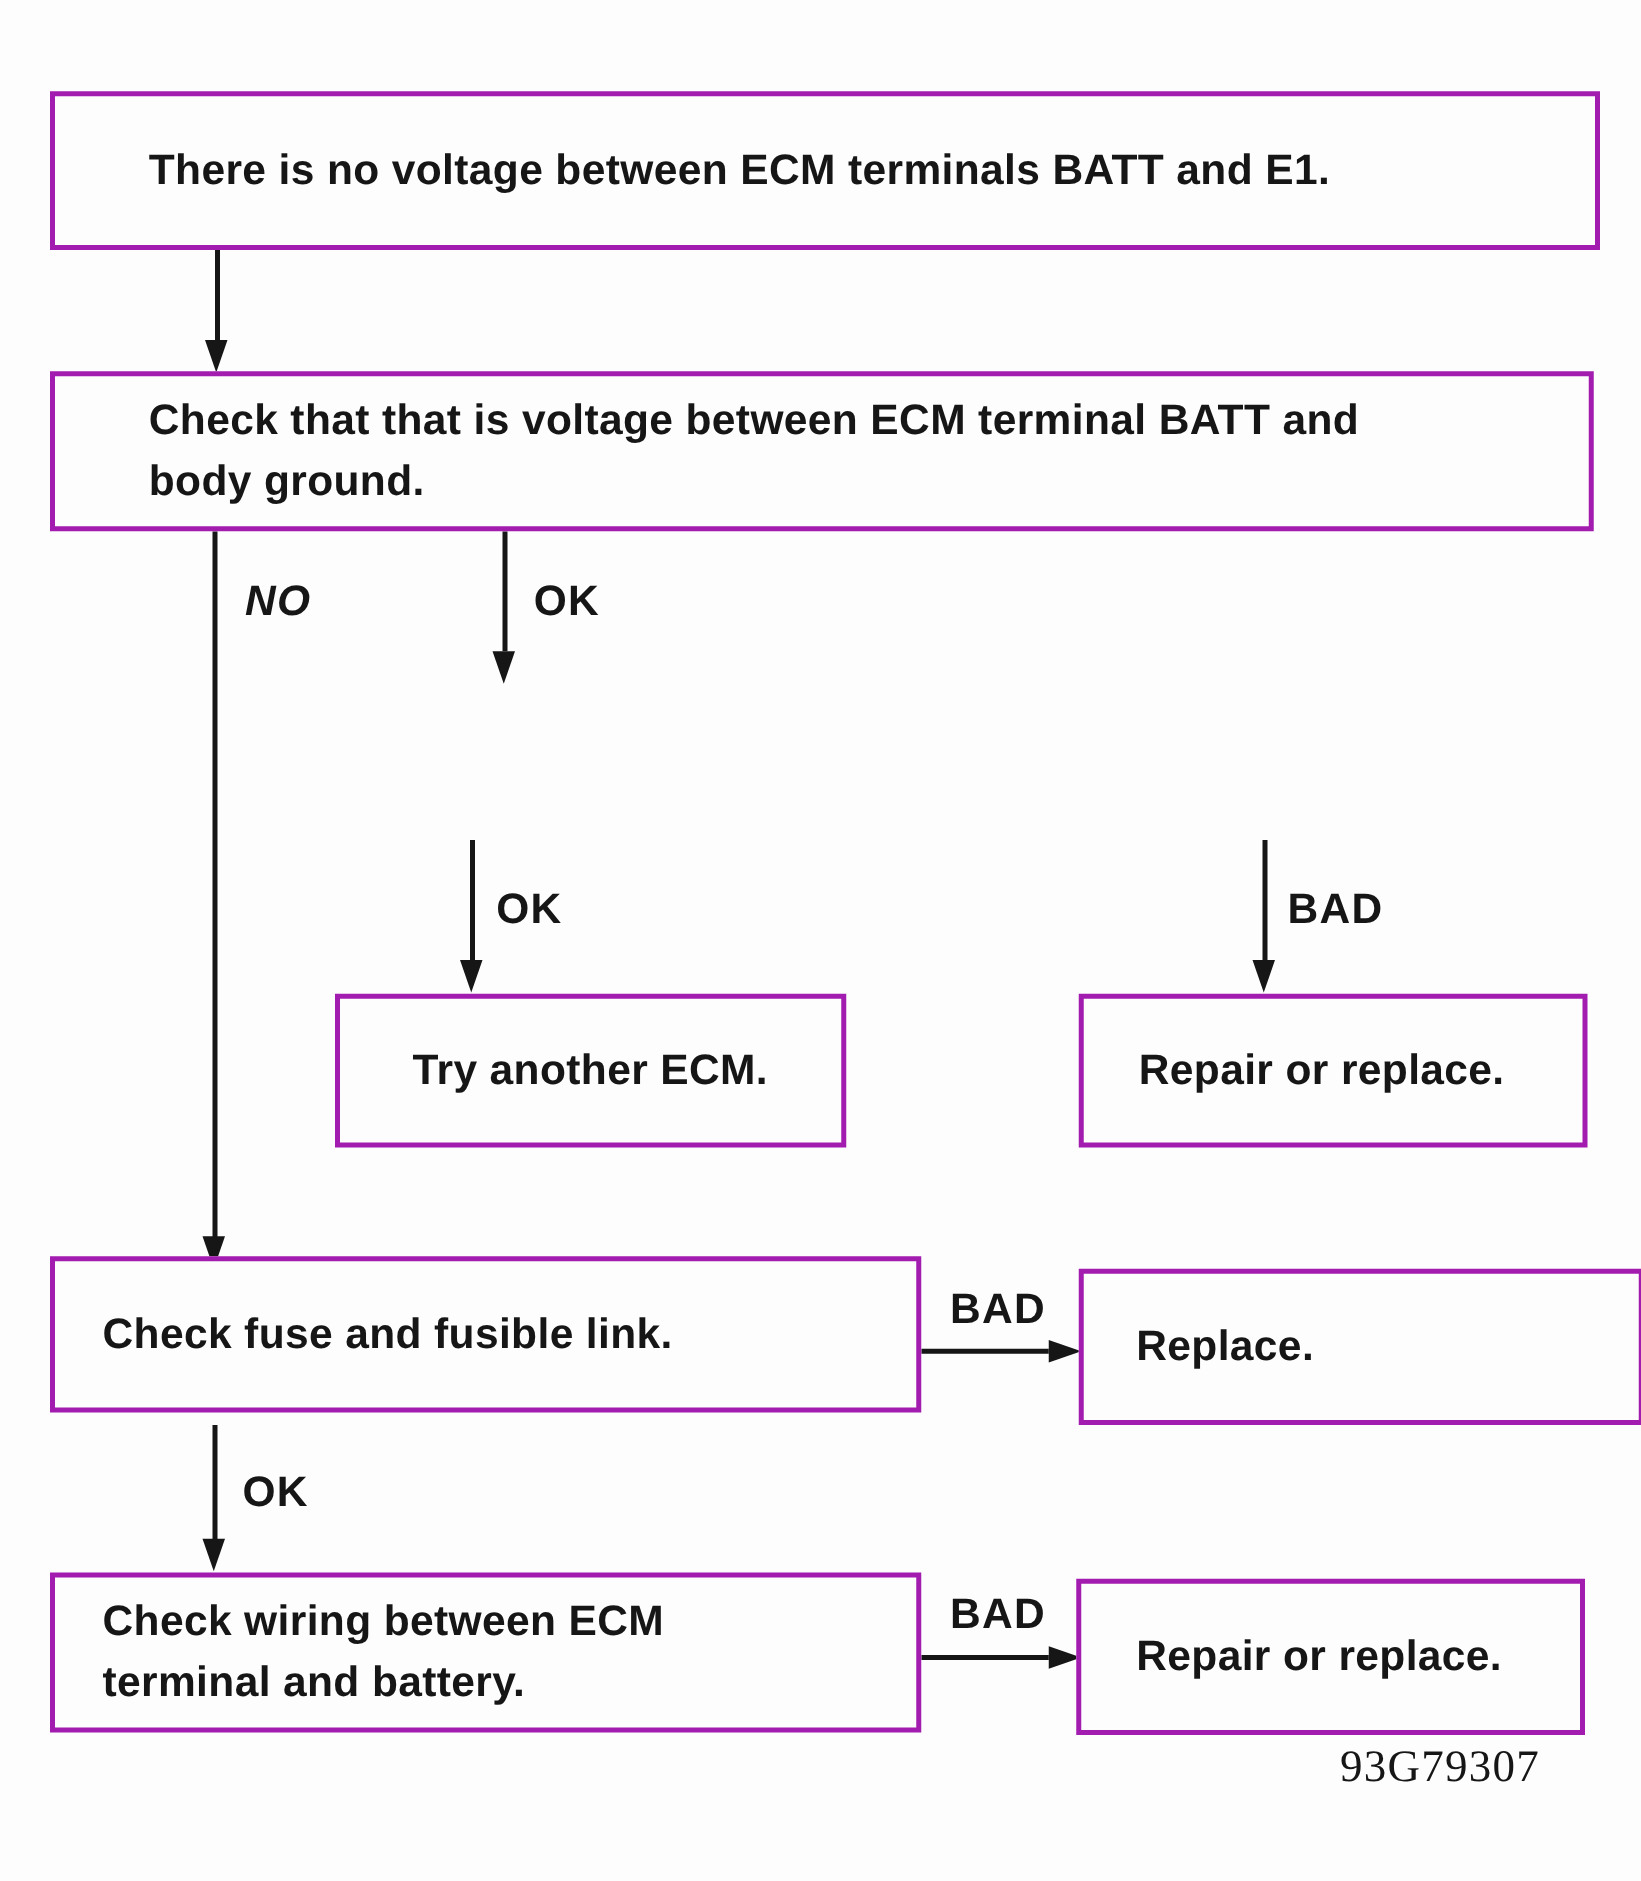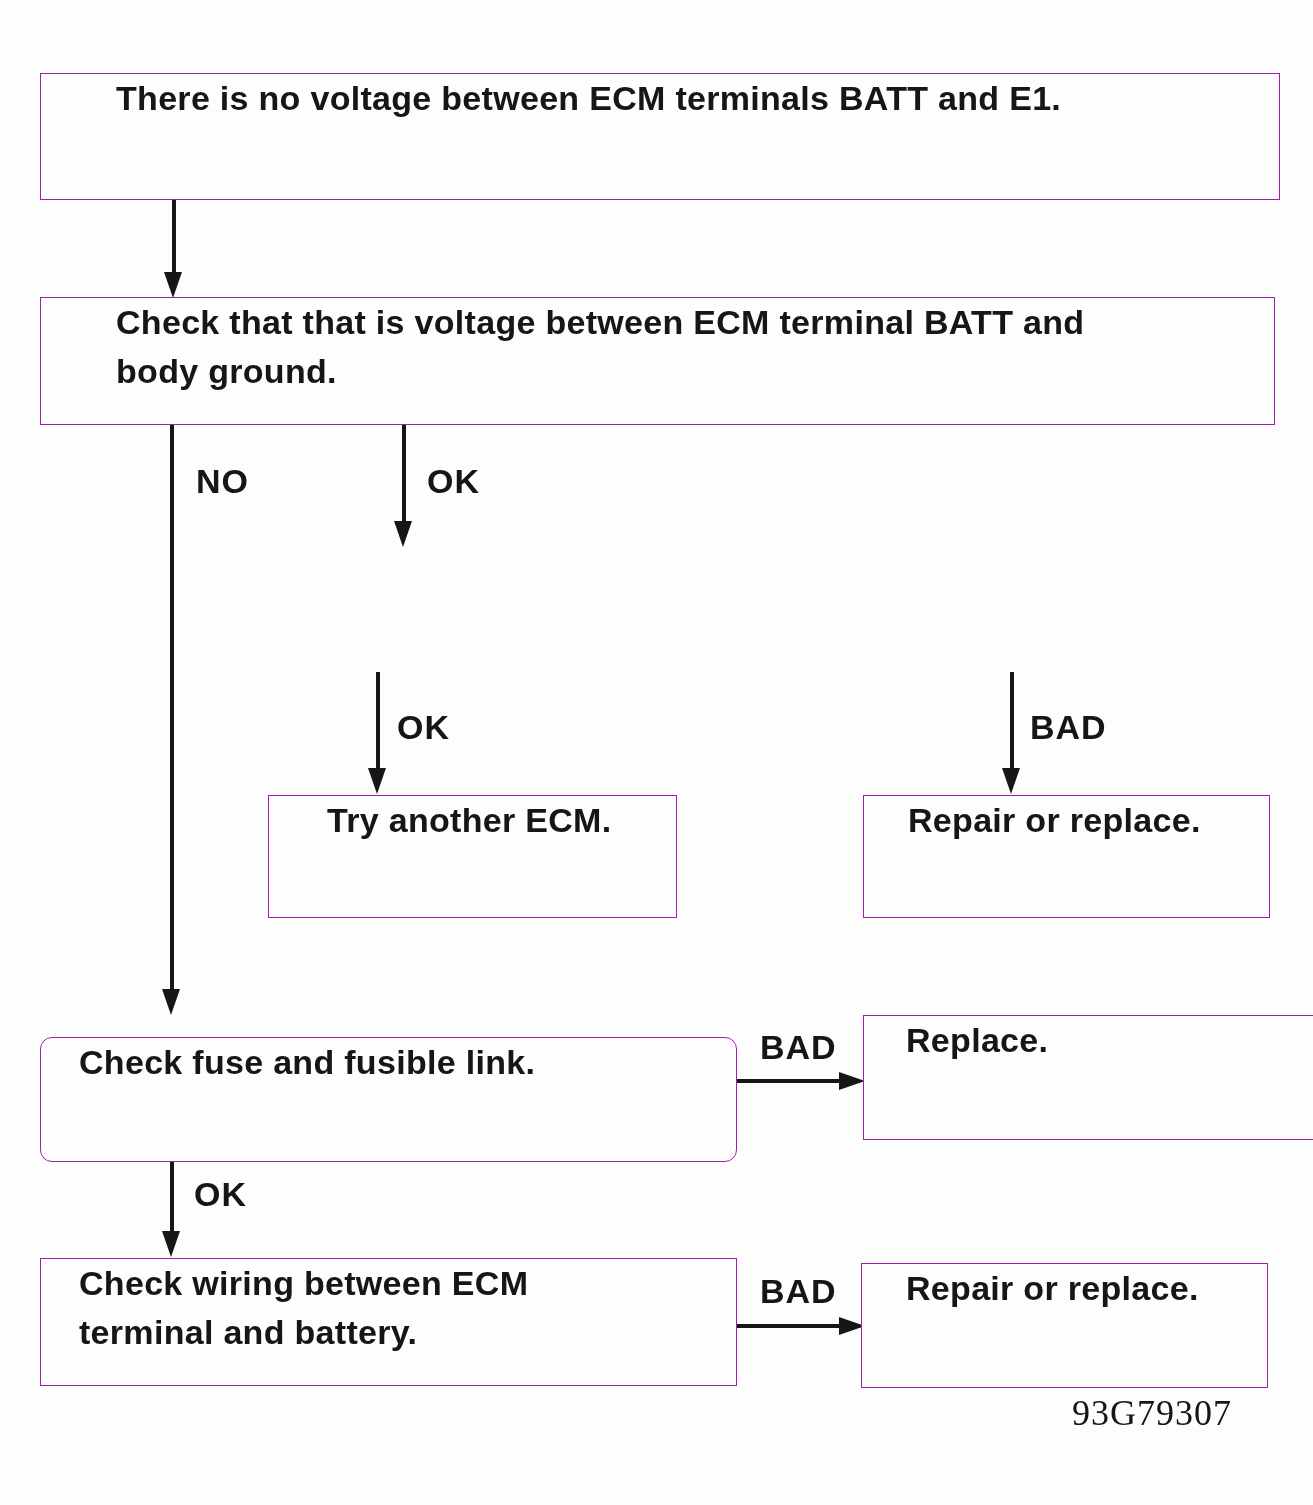--- a/index.html
+++ b/index.html
@@ -12,38 +12,38 @@
     width: 1313px;
     height: 1505px;
     background: #fdfdfd;
     font-family: "Liberation Sans", "DejaVu Sans", sans-serif;
     color: #161616;
     overflow: hidden;
   }
   .box {
     position: absolute;
     box-sizing: border-box;
-    border: 1px solid #a21caf;
+    border: 4px solid #a21caf;
     background: #fdfdfd;
     display: flex;
-    align-items: flex-start;
+    align-items: center;
     font-size: 34px;
     font-weight: 600;
     letter-spacing: 0.3px;
     line-height: 1.44;
   }
   .box .box-text { display: block; }
 
   
   .node-start            { left: 40px;  top: 73px;   width: 1240px; height: 127px; padding-left: 75px;  padding-right: 30px; }
   .node-check-batt       { left: 40px;  top: 297px;  width: 1235px; height: 128px; padding-left: 75px; }
   .node-check-e1         { left: 268px; top: 548px;  width: 1000px; height: 124px; padding-left: 68px; }
   .node-try-ecm          { left: 268px; top: 795px;  width: 409px;  height: 123px; padding-left: 58px; }
   .node-repair-top       { left: 863px; top: 795px;  width: 407px;  height: 123px; padding-left: 44px; }
-  .node-check-fuse       { left: 40px;  top: 1037px; width: 697px;  height: 125px; padding-left: 38px; border-radius: 12px; }
+  .node-check-fuse       { left: 40px;  top: 1005px; width: 697px;  height: 125px; padding-left: 38px; }
   .node-replace          { left: 863px; top: 1015px; width: 452px;  height: 125px; padding-left: 42px; }
   .node-check-battery    { left: 40px;  top: 1258px; width: 697px;  height: 128px; padding-left: 38px; }
   .node-repair-bottom    { left: 861px; top: 1263px; width: 407px;  height: 125px; padding-left: 44px; }
 
   .w-b { max-width: 1060px; }
   .w-c { max-width: 810px; }
   .w-g { max-width: 520px; }
 
   .vline {
     position: absolute;
@@ -69,21 +69,21 @@
     border-bottom: 9px solid transparent;
     border-left: 26px solid #161616;
   }
   .edge-label {
     position: absolute;
     font-size: 34px;
     font-weight: 600;
     letter-spacing: 1px;
     white-space: nowrap;
   }
-  .lbl-no   { left: 196px;  top: 462px;  }
+  .lbl-no   { left: 196px;  top: 462px; font-style: italic;  }
   .lbl-ok1  { left: 427px;  top: 462px;  }
   .lbl-ok2  { left: 397px;  top: 708px;  }
   .lbl-bad1 { left: 1030px; top: 708px;  }
   .lbl-bad2 { left: 760px;  top: 1028px; }
   .lbl-ok3  { left: 194px;  top: 1175px; }
   .lbl-bad3 { left: 760px;  top: 1272px; }
 
   .figure-code {
     position: absolute;
     left: 1072px;

